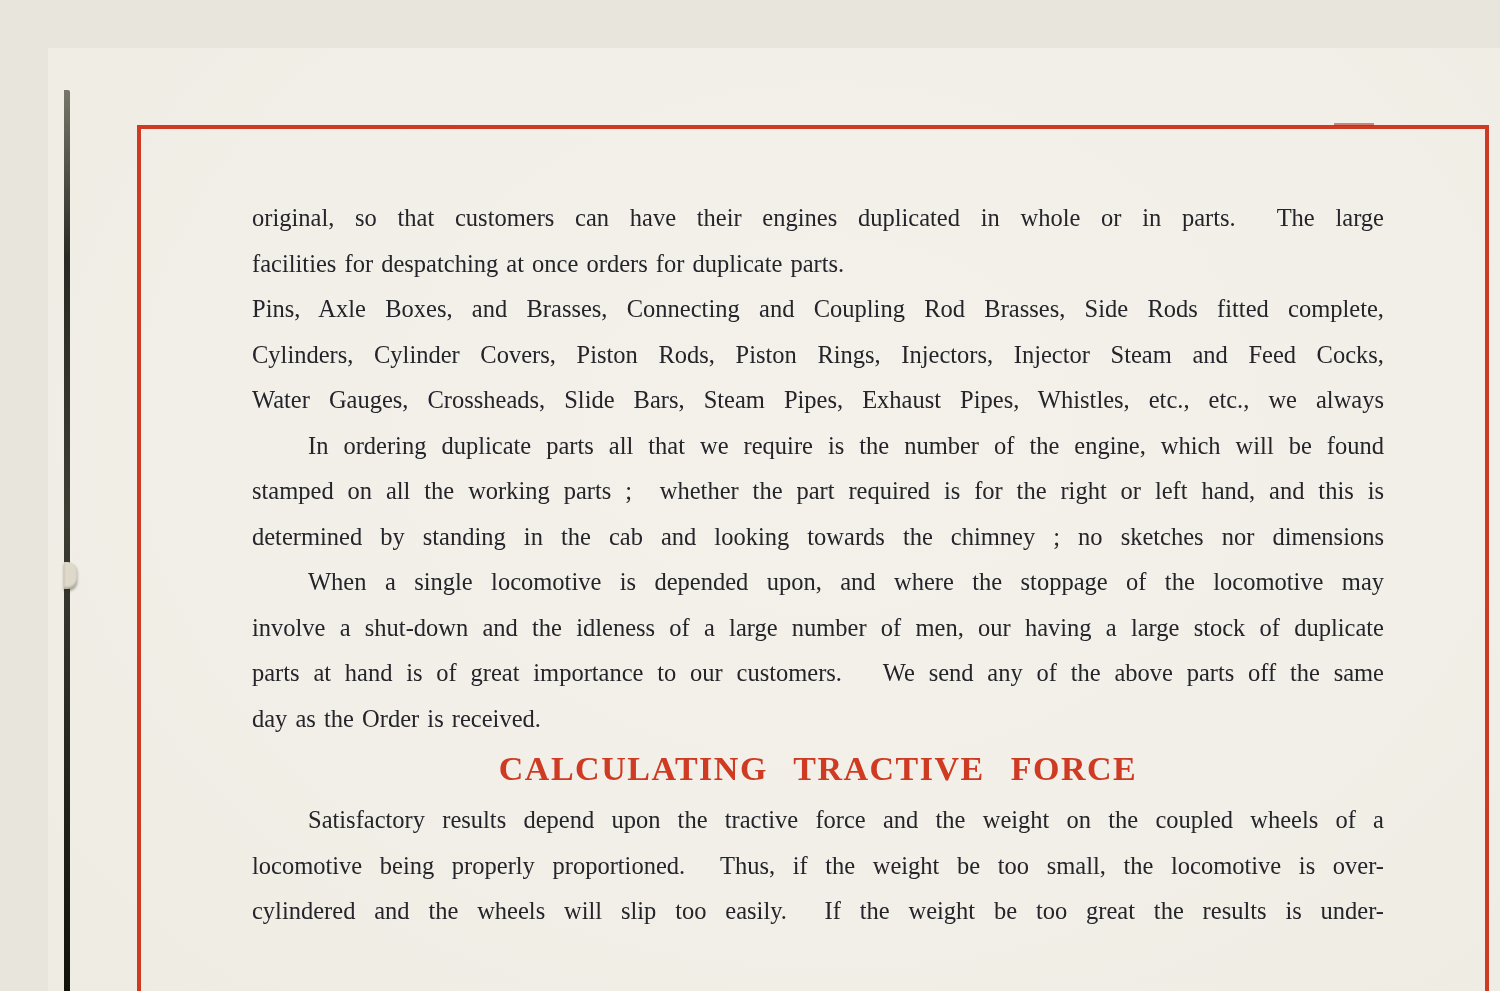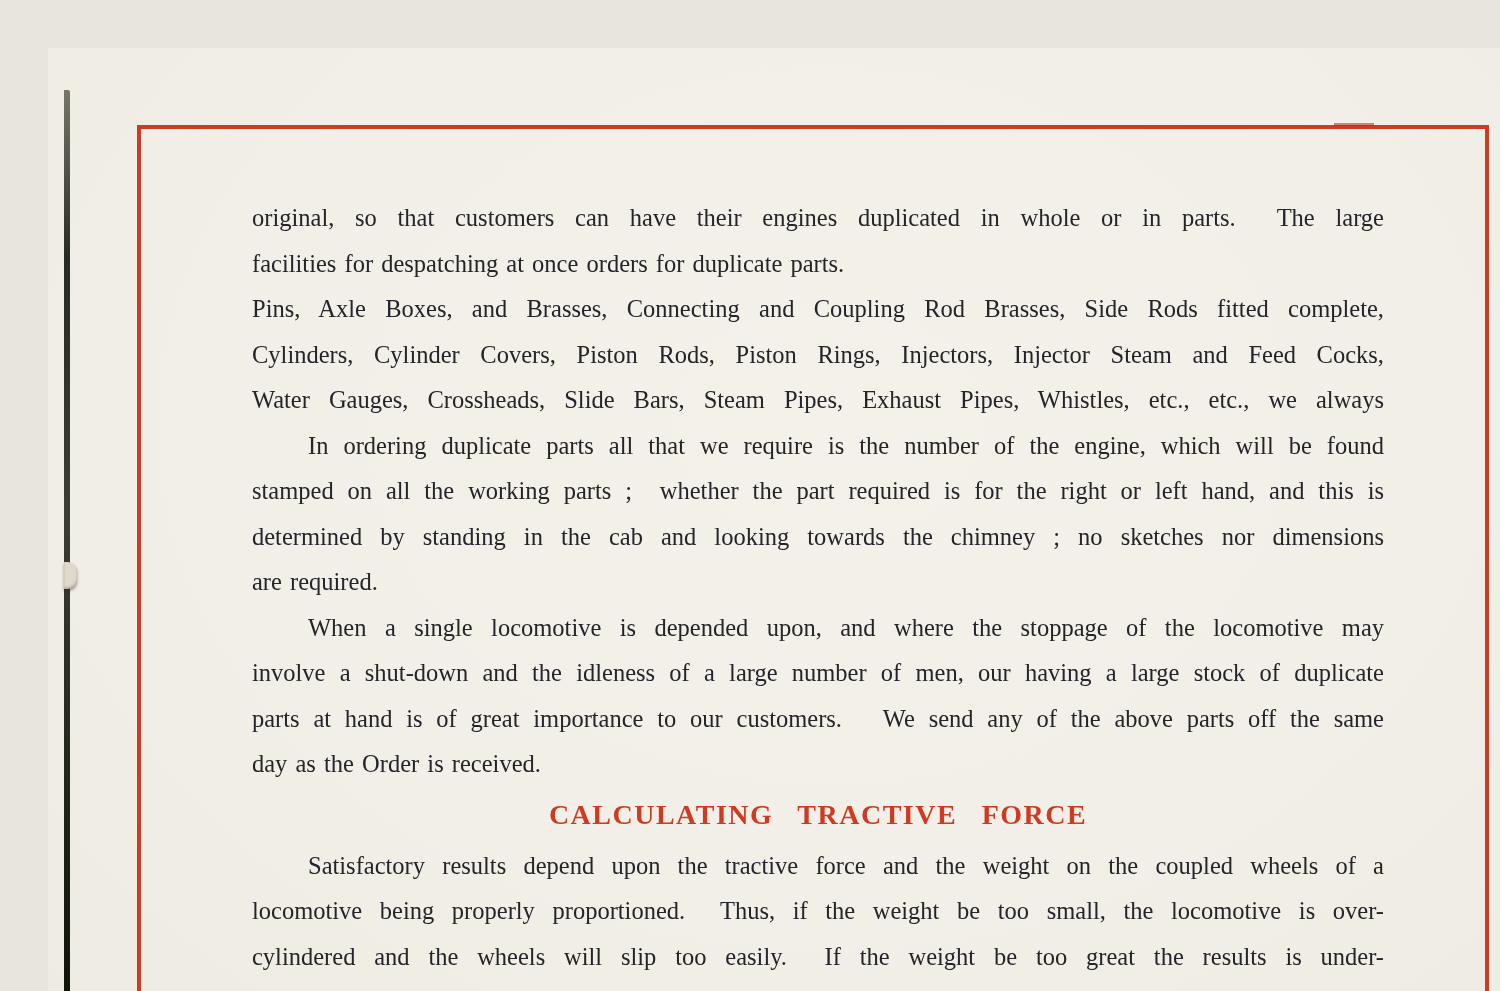--- a/index.html
+++ b/index.html
@@ -64,21 +64,21 @@
     line-height: 29.5px;
     height: 29.5px;
     white-space: pre-wrap;
     text-align: justify;
     text-align-last: justify;
     overflow: hidden;
   }
   .line.last { text-align-last: left; }
   .line.indent { padding-left: 56px; }
   .heading {
-    font-size: 28px;
+    font-size: 34px;
     font-weight: bold;
     color: var(--accent_red);
     text-align: center;
     letter-spacing: 1.5px;
     word-spacing: 16px;
     line-height: 40px;
     height: 40px;
     margin-top: 13px;
     margin-bottom: 15px;
   }
@@ -106,21 +106,20 @@
       </div>
       <div class="para">
         <div class="line">Pins, Axle Boxes, and Brasses, Connecting and Coupling Rod Brasses, Side Rods fitted complete,</div>
         <div class="line">Cylinders, Cylinder Covers, Piston Rods, Piston Rings, Injectors, Injector Steam and Feed Cocks,</div>
         <div class="line">Water Gauges, Crossheads, Slide Bars, Steam Pipes, Exhaust Pipes, Whistles, etc., etc., we always</div>
       </div>
       <div class="para">
         <div class="line indent">In ordering duplicate parts all that we require is the number of the engine, which will be found</div>
         <div class="line">stamped on all the working parts ;  whether the part required is for the right or left hand, and this is</div>
         <div class="line">determined by standing in the cab and looking towards the chimney ; no sketches nor dimensions</div>
-        <div class="line last">are required.</div>
       </div>
       <div class="para">
         <div class="line indent">When a single locomotive is depended upon, and where the stoppage of the locomotive may</div>
         <div class="line">involve a shut-down and the idleness of a large number of men, our having a large stock of duplicate</div>
         <div class="line">parts at hand is of great importance to our customers.   We send any of the above parts off the same</div>
         <div class="line last">day as the Order is received.</div>
       </div>
       <div class="heading">CALCULATING TRACTIVE FORCE</div>
       <div class="para">
         <div class="line indent">Satisfactory results depend upon the tractive force and the weight on the coupled wheels of a</div>

